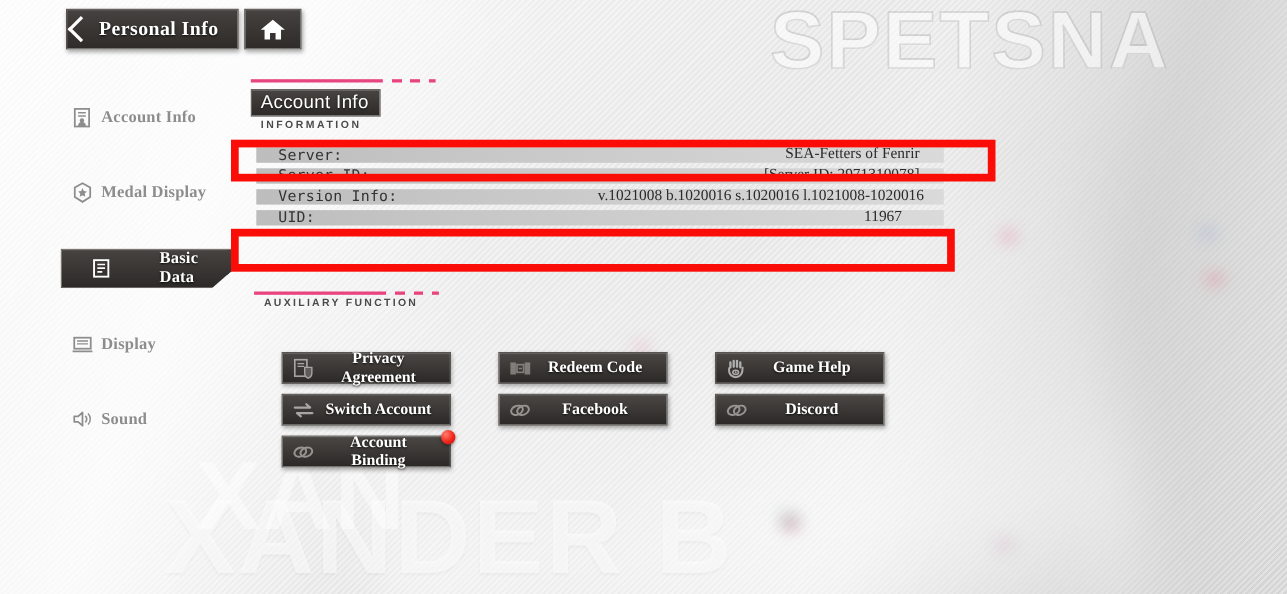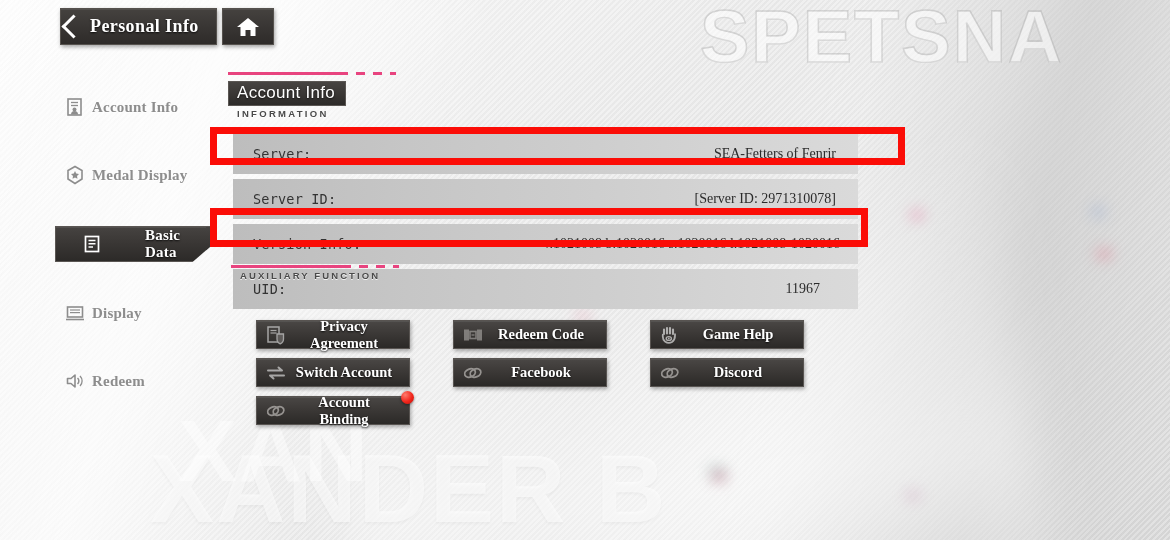--- a/index.html
+++ b/index.html
@@ -122,21 +122,21 @@
   .sec .sub{
     font-family:"Liberation Sans", sans-serif;
     font-size:9.5px;font-weight:bold;letter-spacing:2.3px;
     color:#4a4a4a;margin-top:2px;padding-left:9px;
     text-shadow:0 1px 0 rgba(255,255,255,.8);
   }
 
   
   #info-rows{position:absolute;left:233px;top:134px;width:625px;}
   .irow{
-    height:40px;margin-bottom:5px;display:flex;align-items:center;
+    height:14px;margin-bottom:5px;display:flex;align-items:center;
     background:linear-gradient(90deg, #bdbdbd 0%, #c6c6c6 28%, #cfcfcf 62%, #dadada 100%);
     position:relative;
   }
   .irow .k{
     font-family:"DejaVu Sans Mono", monospace;
     font-size:13.5px;color:#333;padding-left:20px;letter-spacing:.2px;
   }
   .irow .v{
     margin-left:auto;padding-right:22px;
     font-family:Liberation Serif, serif;
@@ -250,21 +250,21 @@
     </div>
 
     <div class="nav-item">
       <span class="ico">
         <svg width="20" height="20" viewBox="0 0 20 20">
           <path d="M2.5 7.5 L6 7.5 L10 4 L10 16 L6 12.5 L2.5 12.5 Z" fill="none" stroke="#8d8d8d" stroke-width="1.6" stroke-linejoin="round"></path>
           <path d="M12.5 7 a4 4 0 0 1 0 6" fill="none" stroke="#8d8d8d" stroke-width="1.5"></path>
           <path d="M15 5 a7 7 0 0 1 0 10" fill="none" stroke="#8d8d8d" stroke-width="1.3"></path>
         </svg>
       </span>
-      <span>Redeem</span>
+      <span>Sound</span>
     </div>
   </div>
 
   <div style="position:absolute;left:228px;top:72px;" class="sec">
     <div class="rule"></div>
     <div class="tag">Account Info</div>
     <div class="sub">INFORMATION</div>
   </div>
 
   <div id="info-rows">

